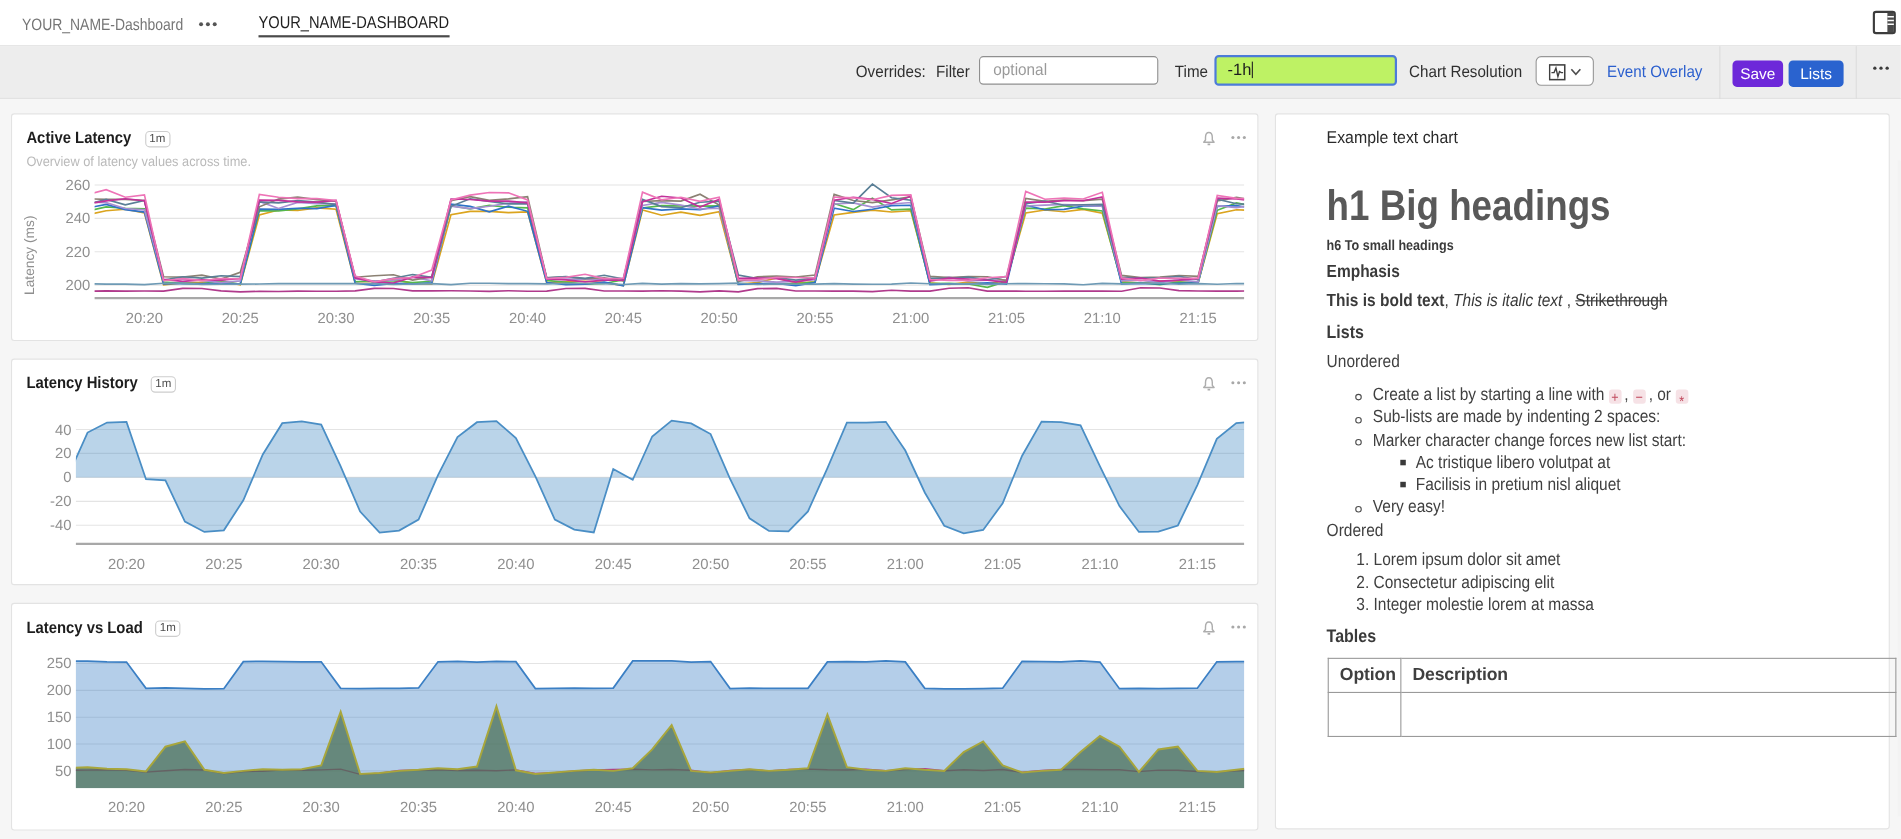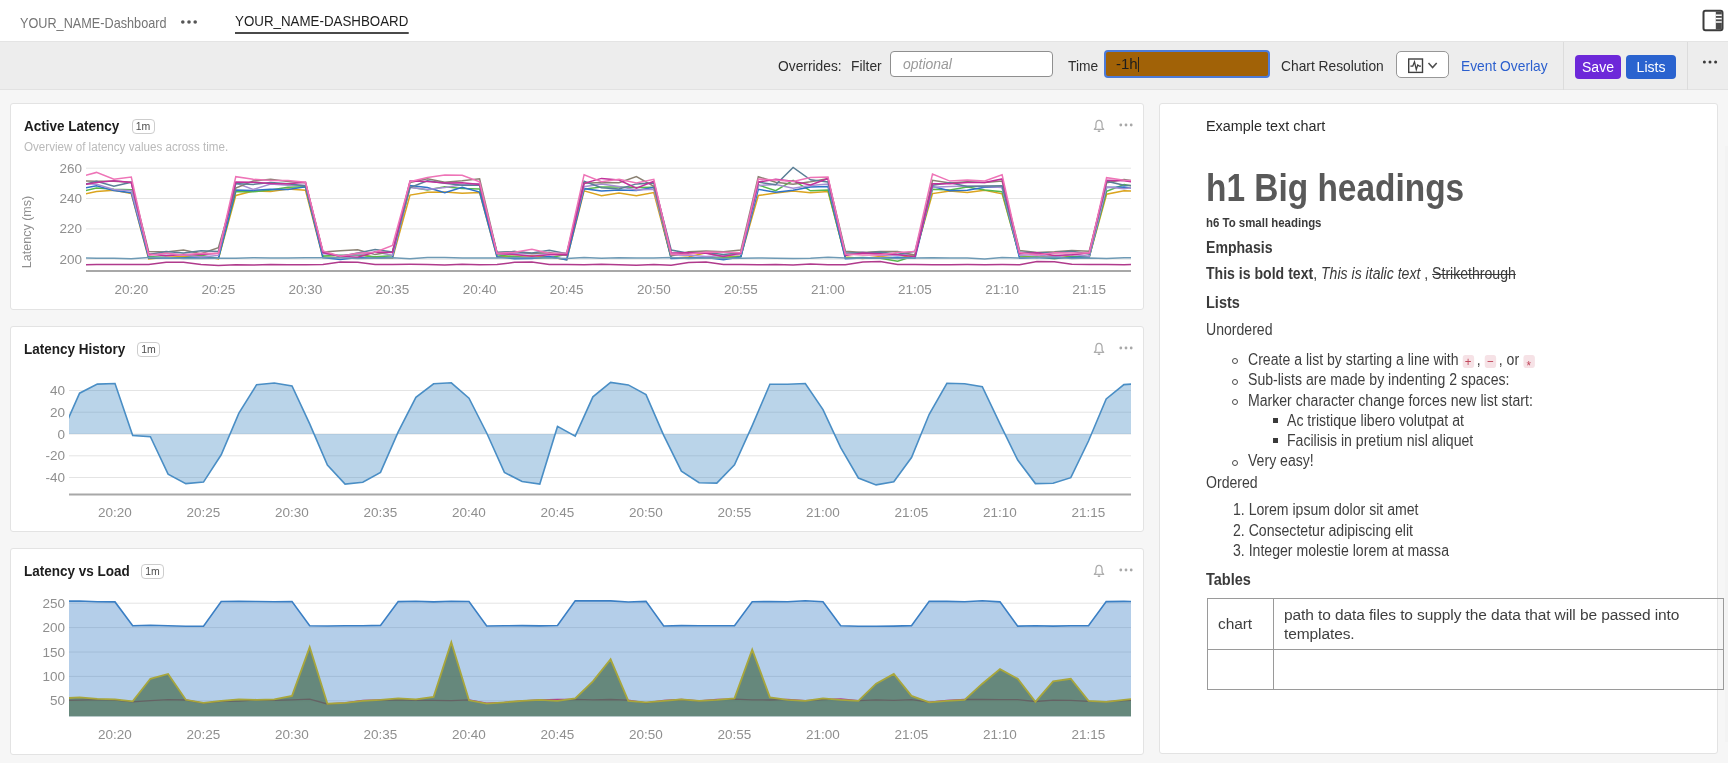--- a/index.html
+++ b/index.html
@@ -12,23 +12,23 @@
     <svg style="position:absolute;left:1702px;top:9px" width="22" height="23" viewBox="0 0 22 23">
       <rect x="1.5" y="1.8" width="19" height="19.4" rx="2" fill="none" stroke="#3c3c3c" stroke-width="2"></rect>
       <rect x="13.8" y="2.6" width="5.9" height="17.8" fill="#4a4a4a"></rect>
       <line x1="13.8" y1="6.2" x2="19.7" y2="6.2" stroke="#fff" stroke-width="1.5"></line>
       <line x1="13.8" y1="9.6" x2="19.7" y2="9.6" stroke="#fff" stroke-width="1.5"></line>
       <line x1="13.8" y1="13" x2="19.7" y2="13" stroke="#fff" stroke-width="1.5"></line>
     </svg>
     <div style="position:absolute;left:0;top:42px;width:1728px;height:48px;background:#ededed;border-bottom:1px solid #e2e2e2;box-sizing:border-box"></div>
     <div style="position:absolute;left:778px;top:58px;font-size:15px;color:#2f2f2f;line-height:1;transform:scaleX(0.92);transform-origin:0 0;white-space:nowrap">Overrides:</div>
     <div style="position:absolute;left:851px;top:58px;font-size:15px;color:#2f2f2f;line-height:1;transform:scaleX(0.92);transform-origin:0 0;white-space:nowrap">Filter</div>
-    <div style="position:absolute;left:890px;top:51px;width:163px;height:26px;background:#fff;border:1px solid #8f8f8f;border-radius:4px;box-sizing:border-box;font-size:15px;font-style:italic;color:#9a9a9a;line-height:24px;padding-left:12px;transform-origin:0 0"><span style="display:inline-block;transform:scaleX(0.93);transform-origin:0 0">optional</span></div>
+    <div style="position:absolute;left:890px;top:51px;width:163px;height:26px;background:#fff;border:1px solid #8f8f8f;border-radius:4px;box-sizing:border-box;font-size:15px;color:#9a9a9a;line-height:24px;padding-left:12px;transform-origin:0 0"><span style="display:inline-block;transform:scaleX(0.93);transform-origin:0 0">optional</span></div>
     <div style="position:absolute;left:1068px;top:58px;font-size:15px;color:#2f2f2f;line-height:1;transform:scaleX(0.92);transform-origin:0 0;white-space:nowrap">Time</div>
-    <div style="position:absolute;left:1104px;top:50px;width:166px;height:28px;background:#a16207;border:2px solid #4c7bd9;border-radius:4px;box-sizing:border-box;font-size:15px;color:#1d1d1d;line-height:24px;padding-left:10px">-1h<span style="display:inline-block;width:1.5px;height:15px;background:#222;vertical-align:-3px"></span></div>
+    <div style="position:absolute;left:1104px;top:50px;width:166px;height:28px;background:#bef264;border:2px solid #4c7bd9;border-radius:4px;box-sizing:border-box;font-size:15px;color:#1d1d1d;line-height:24px;padding-left:10px">-1h<span style="display:inline-block;width:1.5px;height:15px;background:#222;vertical-align:-3px"></span></div>
     <div style="position:absolute;left:1281px;top:58px;font-size:15px;color:#2f2f2f;line-height:1;transform:scaleX(0.92);transform-origin:0 0;white-space:nowrap">Chart Resolution</div>
     <div style="position:absolute;left:1396px;top:50.5px;width:53px;height:27.5px;background:#fff;border:1px solid #979797;border-radius:5px;box-sizing:border-box"></div>
     <svg style="position:absolute;left:1408px;top:58px" width="32" height="16" viewBox="0 0 32 16">
       <rect x="0.7" y="1" width="13.8" height="13.4" fill="none" stroke="#3f3f3f" stroke-width="1.4"></rect>
       <polyline points="2.4,8 4.8,8 6.5,3.8 8.3,11.6 9.7,7 11.3,8 13,8" fill="none" stroke="#3f3f3f" stroke-width="1.25"></polyline>
       <polyline points="20.5,5 24.6,9.6 28.7,5" fill="none" stroke="#4d4d4d" stroke-width="1.5"></polyline>
     </svg>
     <div style="position:absolute;left:1461px;top:58px;font-size:15px;color:#2b5fce;line-height:1;transform:scaleX(0.92);transform-origin:0 0;white-space:nowrap">Event Overlay</div>
     <div style="position:absolute;left:1563px;top:42px;width:1px;height:48px;background:#dcdcdc"></div>
     <div style="position:absolute;left:1575px;top:55px;width:46px;height:24px;background:#6d28d9;border-radius:4px;color:#fff;font-size:14px;text-align:center;line-height:24px">Save</div>
@@ -212,23 +212,23 @@
       <div style="position:absolute;left:39px;top:399.0px;font-size:16px;font-weight:400;color:#3f3f3f;white-space:nowrap;line-height:1;transform:scaleX(0.88);transform-origin:0 0">1. Lorem ipsum dolor sit amet</div>
       <div style="position:absolute;left:39px;top:419.5px;font-size:16px;font-weight:400;color:#3f3f3f;white-space:nowrap;line-height:1;transform:scaleX(0.88);transform-origin:0 0">2. Consectetur adipiscing elit</div>
       <div style="position:absolute;left:39px;top:440.0px;font-size:16px;font-weight:400;color:#3f3f3f;white-space:nowrap;line-height:1;transform:scaleX(0.88);transform-origin:0 0">3. Integer molestie lorem at massa</div>
       <div style="position:absolute;left:12px;top:468.0px;font-size:16.5px;font-weight:700;color:#3a3a3a;white-space:nowrap;line-height:1;transform:scaleX(0.88);transform-origin:0 0">Tables</div>
       <table style="position:absolute;left:13px;top:495px;width:517px;border-collapse:collapse;table-layout:fixed;font-size:15.5px;color:#3f3f3f;letter-spacing:-0.1px">
         <colgroup>
           <col style="width:66px">
           <col>
         </colgroup>
         <tbody>
-          <tr style="height:51px">
-            <td style="border:1px solid #9a9a9a;padding:0 0 0 10px">chart</td>
-            <td style="border:1px solid #9a9a9a;padding:5px 10px;line-height:19.5px">path to data files to supply the data that will be passed into templates.</td>
+          <tr style="height:31px">
+            <th style="border:1px solid #9a9a9a;text-align:left;padding:0 0 0 10px;font-size:16px;transform:none">Option</th>
+            <th style="border:1px solid #9a9a9a;text-align:left;padding:0 0 0 10px;font-size:16px">Description</th>
           </tr>
           <tr style="height:40px">
             <td style="border:1px solid #9a9a9a;padding:0 0 0 10px"></td>
             <td style="border:1px solid #9a9a9a;padding:5px 10px"></td>
           </tr>
         </tbody>
       </table>
       <svg style="position:absolute;left:531.5px;top:19px" width="18" height="6">
         <circle cx="3.8" cy="3" r="1.5" fill="#bdbdbd"></circle>
         <circle cx="9" cy="3" r="1.5" fill="#bdbdbd"></circle>

